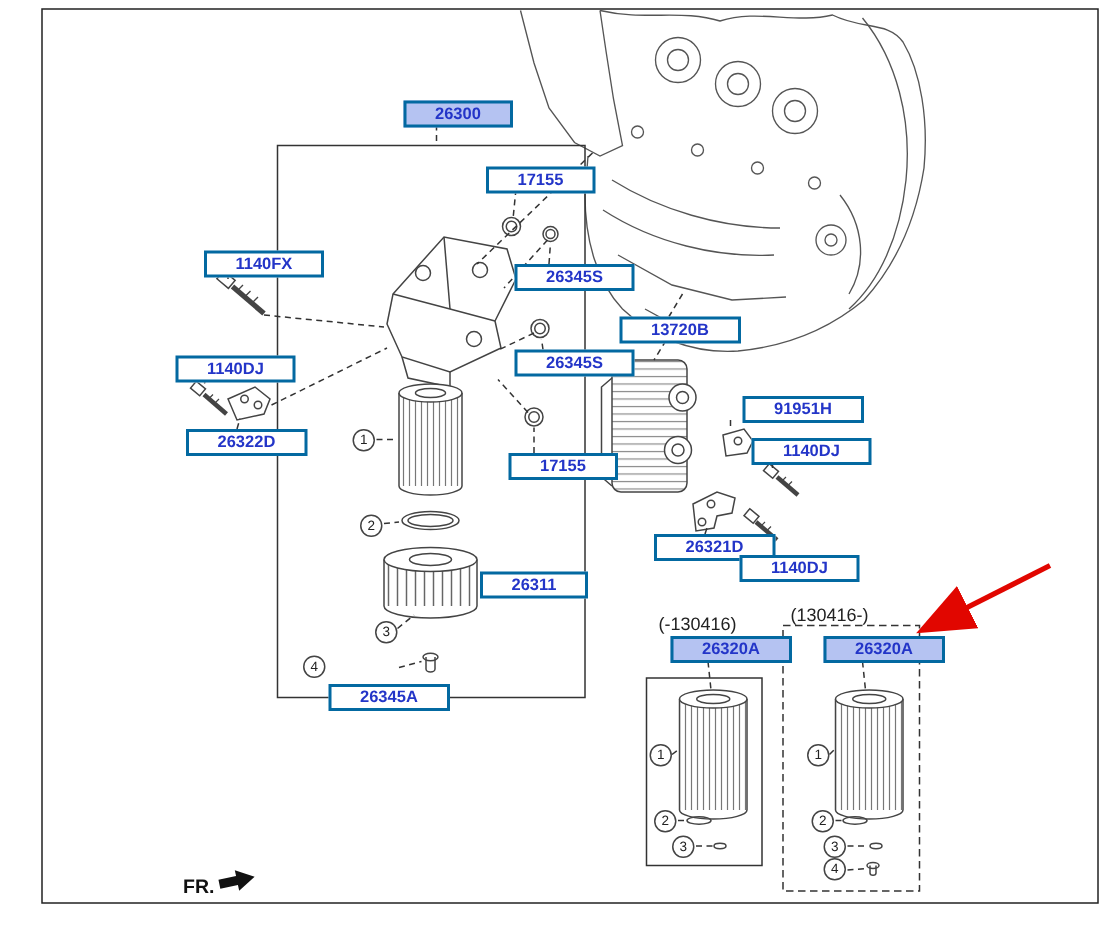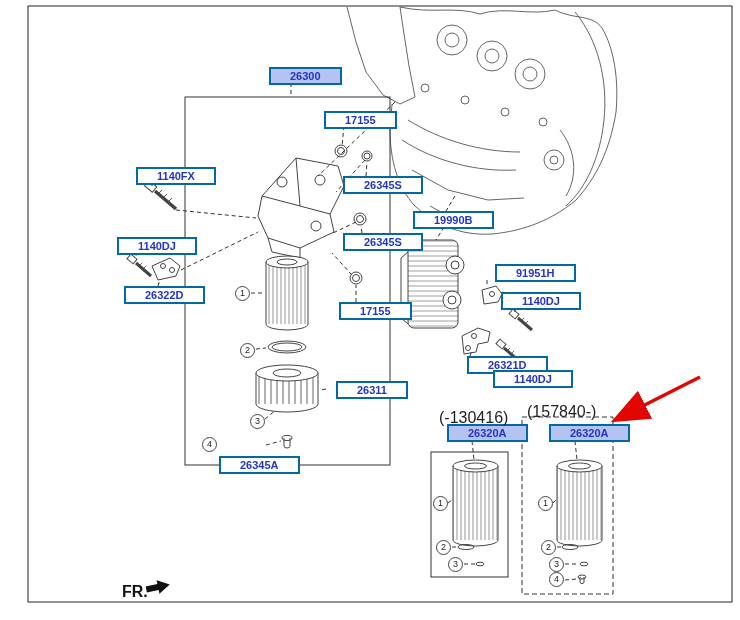--- a/index.html
+++ b/index.html
@@ -3,24 +3,24 @@
 <meta charset="utf-8">
 <style>
   html,body{margin:0;padding:0;background:#fff;}
   #stage{position:relative;width:740px;height:620px;background:#fff;overflow:hidden;
          font-family:"Liberation Sans",sans-serif;}
   svg{position:absolute;left:0;top:0;}
   .plabel{position:absolute;font-size:11px;line-height:12px;color:#2335c8;
           border:2px solid #0369a1;background:#fff;padding:1px 19px;white-space:nowrap;
           cursor:pointer;z-index:3;font-weight:bold;}
   .plabel.hl{background:#b5c3f2;}
-  .range{position:absolute;font-size:16px;color:#222;white-space:nowrap;z-index:3;}
+  .range{position:absolute;font-size:12px;color:#222;white-space:nowrap;z-index:3;}
   .cnum{position:absolute;width:13px;height:13px;border:1px solid #444;border-radius:50%;
         font-size:9px;line-height:13px;text-align:center;background:#fff;color:#222;z-index:3;}
-  .fr{position:absolute;left:122px;top:583px;font-weight:bold;font-size:16px;color:#111;z-index:3;}
+  .fr{position:absolute;left:122px;top:583px;font-weight:bold;font-size:13px;color:#111;z-index:3;}
 </style>
 </head>
 <body>
 
 <div id="stage">
 
 <svg width="740" height="620" viewBox="0 0 740 620">
   <defs>
     <pattern id="pleats" width="4" height="6" patternUnits="userSpaceOnUse">
       <path d="M1,0 V6" stroke="#777" stroke-width="0.8"></path>
@@ -232,32 +232,32 @@
 <div class="fr">FR.</div>
 
 <div class="plabel hl" style="left:269px;top:67px">26300</div>
 <div class="plabel" style="left:324px;top:111px">17155</div>
 <div class="plabel" style="left:343px;top:176px">26345S</div>
 <div class="plabel" style="left:343px;top:233px">26345S</div>
 <div class="plabel" style="left:339px;top:302px">17155</div>
 <div class="plabel" style="left:136px;top:167px">1140FX</div>
 <div class="plabel" style="left:117px;top:237px">1140DJ</div>
 <div class="plabel" style="left:124px;top:286px">26322D</div>
-<div class="plabel" style="left:336px;top:381px">26311</div>
+<div class="plabel" style="left:320px;top:381px">26311</div>
 <div class="plabel" style="left:219px;top:456px">26345A</div>
-<div class="plabel" style="left:413px;top:211px">19990B</div>
+<div class="plabel" style="left:413px;top:211px">13720B</div>
 <div class="plabel" style="left:495px;top:264px">91951H</div>
 <div class="plabel" style="left:501px;top:292px">1140DJ</div>
-<div class="plabel" style="left:467px;top:356px">26321D</div>
+<div class="plabel" style="left:436px;top:356px">26321D</div>
 <div class="plabel" style="left:493px;top:370px">1140DJ</div>
 <div class="plabel hl" style="left:447px;top:424px">26320A</div>
 <div class="plabel hl" style="left:549px;top:424px">26320A</div>
 
 <div class="range" style="left:439px;top:409px">(-130416)</div>
-<div class="range" style="left:527px;top:403px">(157840-)</div>
+<div class="range" style="left:527px;top:403px">(130416-)</div>
 
 <div class="cnum" style="left:235px;top:286px">1</div>
 <div class="cnum" style="left:240px;top:343px">2</div>
 <div class="cnum" style="left:250px;top:414px">3</div>
 <div class="cnum" style="left:202px;top:437px">4</div>
 
 <div class="cnum" style="left:433px;top:496px">1</div>
 <div class="cnum" style="left:436px;top:540px">2</div>
 <div class="cnum" style="left:448px;top:557px">3</div>
 

